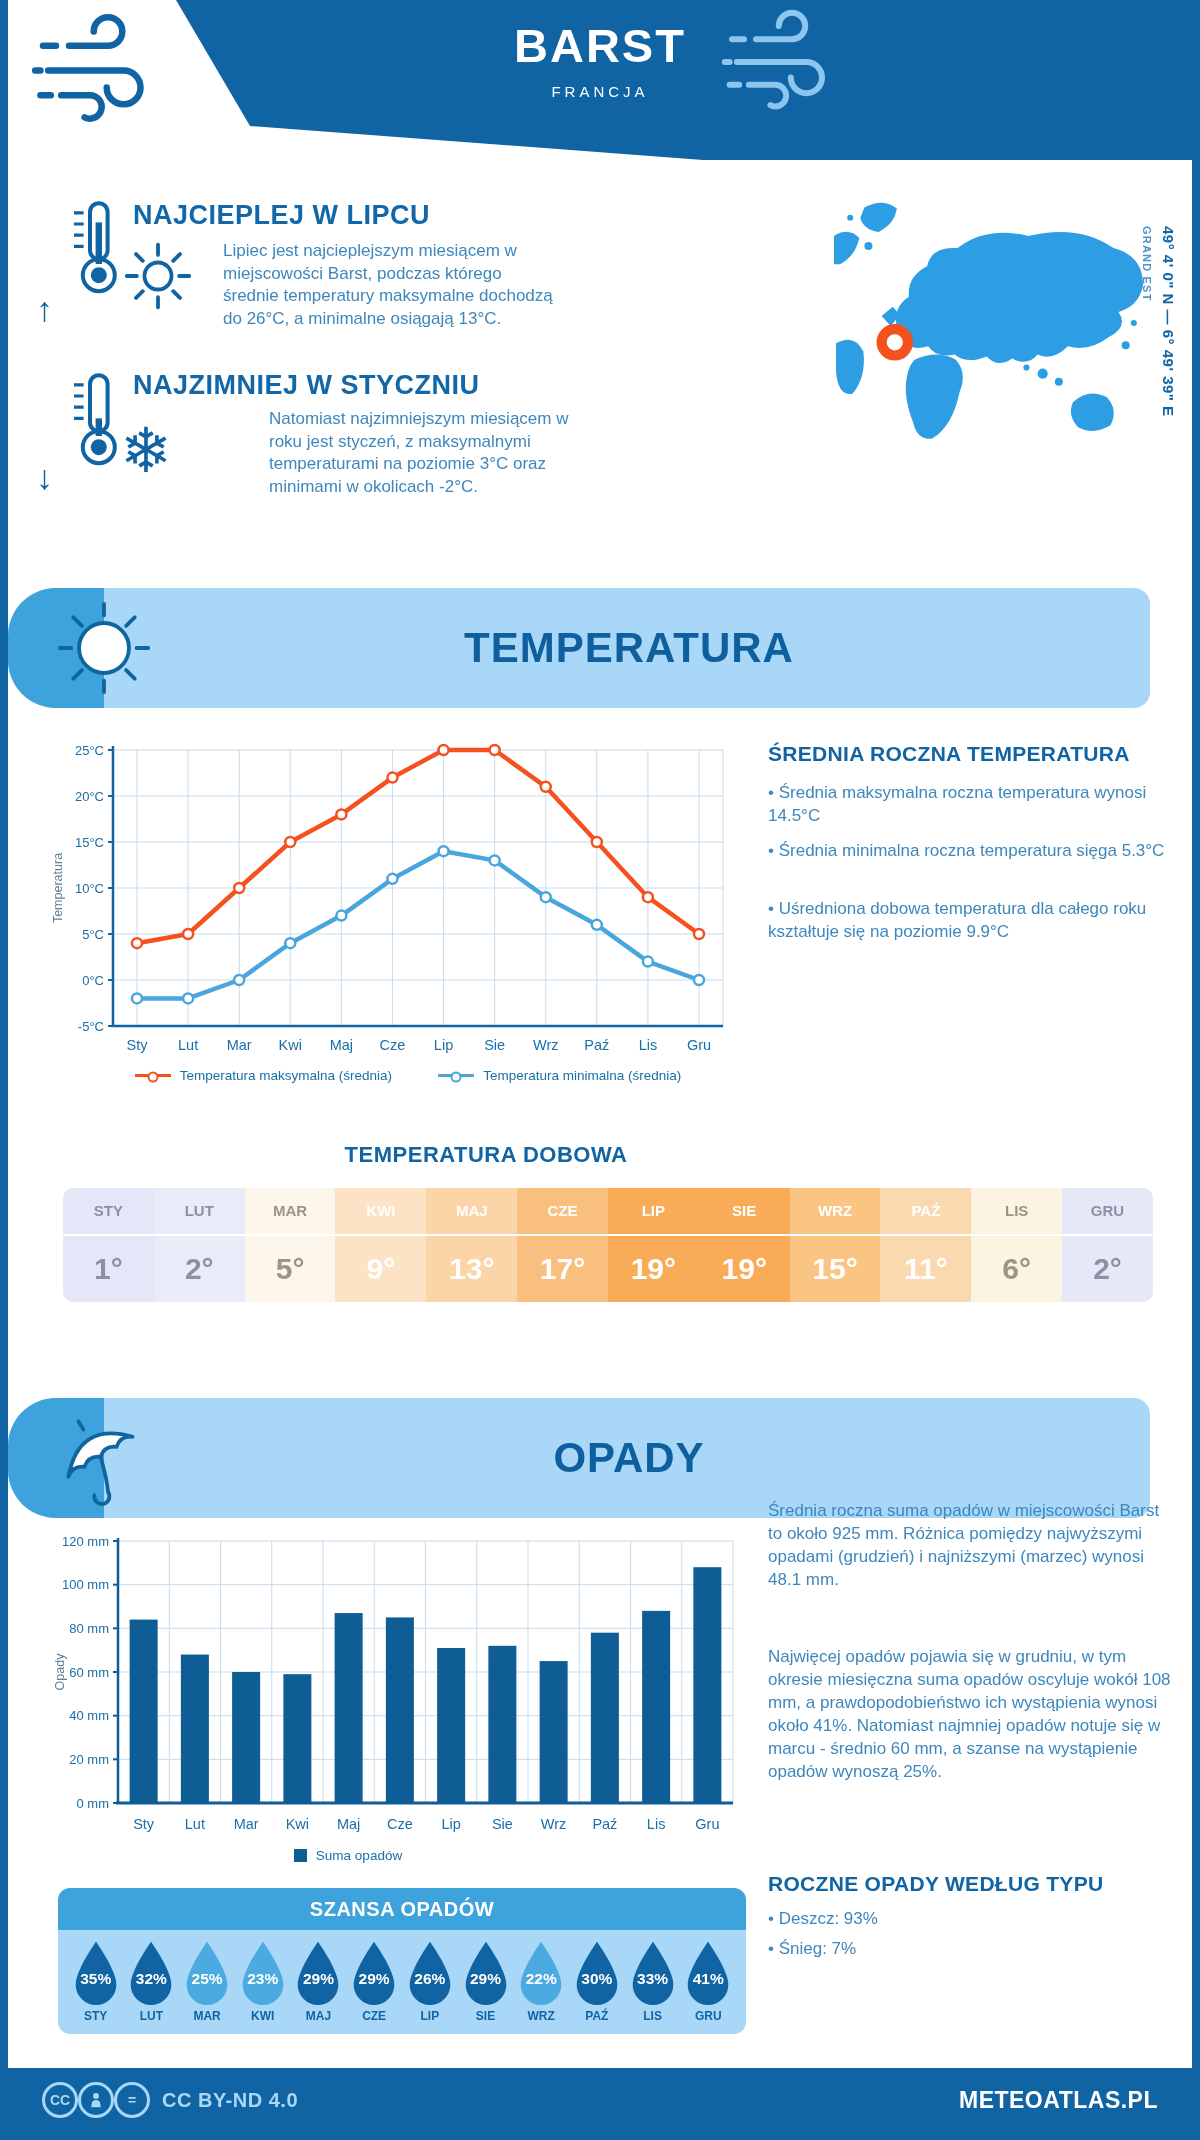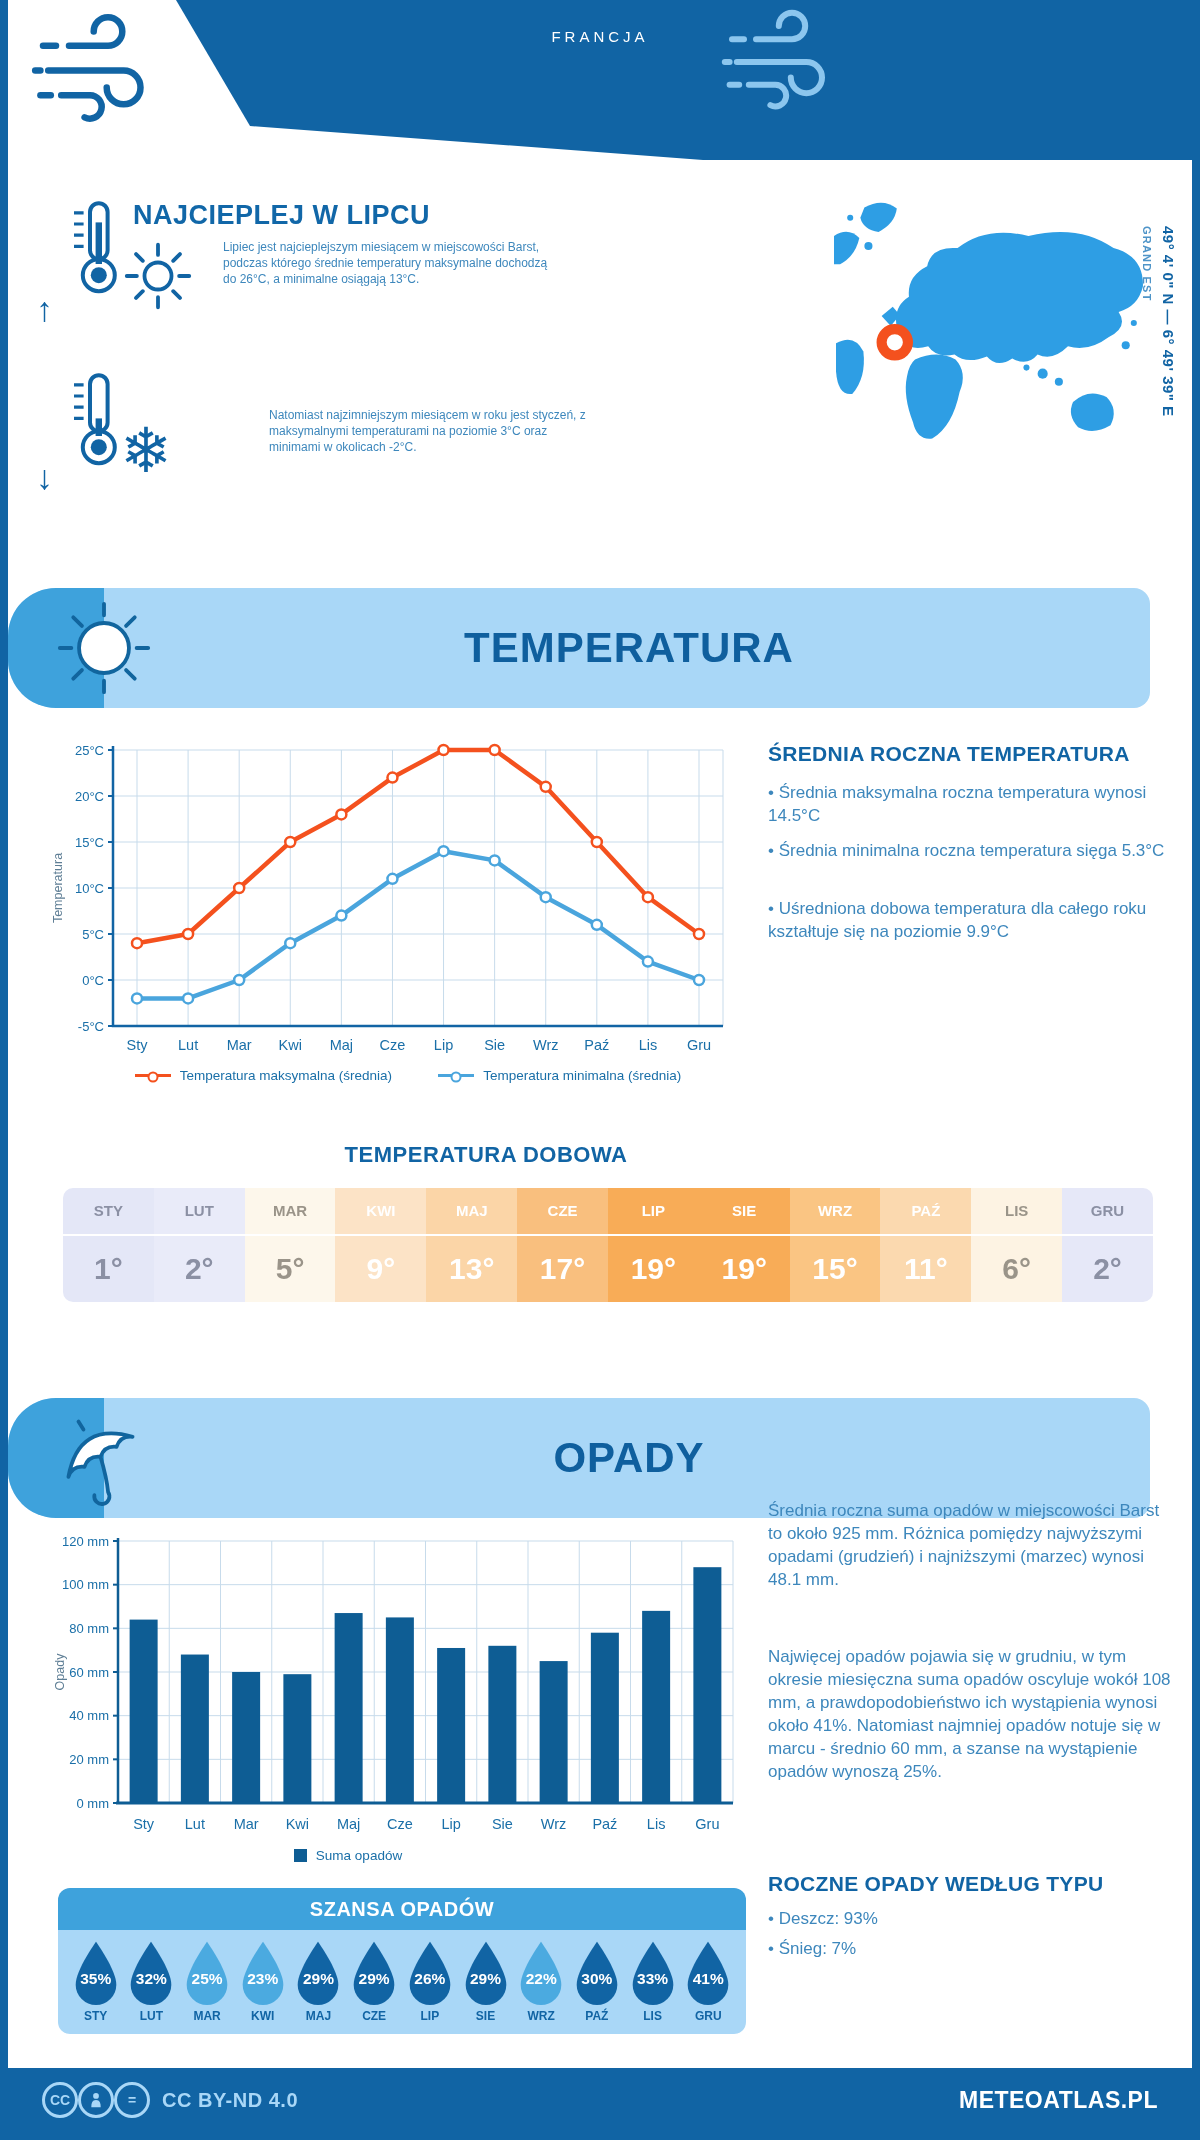--- a/index.html
+++ b/index.html
@@ -18,21 +18,21 @@
   .banner{left:0;top:0;width:1184px;height:170px;background:var(--navy);
           clip-path:polygon(168px 0,1184px 0,1184px 160px,695px 160px,242px 126px,168px 0);}
   .banner-titles{left:172px;top:18px;width:840px;text-align:center;color:#fff;}
   .banner-title{font-size:47px;font-weight:800;letter-spacing:2px;}
   .banner-sub{font-size:15px;font-weight:400;letter-spacing:4px;margin-top:10px;}
   .windL{left:22px;top:12px;width:130px;height:120px;color:var(--navy);}
   .windR{left:712px;top:8px;width:120px;height:108px;color:#8CC6EE;}
 
   
   .hl-title{font-size:27px;font-weight:800;color:#1167A8;letter-spacing:.5px;}
-  .hl-text{font-size:12px;line-height:1.33;color:var(--body);width:330px;}
+  .hl-text{font-size:17px;line-height:1.33;color:var(--body);width:330px;}
   .therm{width:64px;height:138px;color:var(--navy);}
   .arrow{font-size:34px;font-weight:bold;color:var(--navy);}
   .sunS{width:76px;height:76px;color:var(--navy);}
   .flake{font-size:62px;color:var(--navy);line-height:1;}
 
   
   .map{left:826px;top:192px;width:314px;height:256px;}
   .coords{left:1152px;top:226px;height:250px;writing-mode:vertical-rl;
           font-size:15px;font-weight:bold;color:var(--navy);letter-spacing:.5px;}
   .region{left:1133px;top:226px;height:250px;writing-mode:vertical-rl;
@@ -114,20 +114,21 @@
       <path d="M30 26 H60 a11 11 0 1 0 -11 -11"></path>
       <path d="M14 45 H72 a13 13 0 1 1 -13 13"></path>
       <path d="M24 64 H46 a9 9 0 1 1 -4 17"></path>
       <path d="M10 26 H20"></path>
         <path d="M4 45 H8"></path>
         <path d="M8 64 H16"></path>
     </svg>
   </div>
 
   <div class="abs banner-titles">
+    <div class="banner-title">BARST</div>
     <div class="banner-sub">FRANCJA</div>
   </div>
 
   <div class="abs therm" style="left:58px;top:200px;">
     <svg viewBox="0 0 80 120" fill="none" stroke="currentColor" stroke-width="5">
       <path d="M10 16 H22 M10 30 H22 M10 44 H22 M10 58 H22" stroke-width="4"></path>
       <circle cx="41" cy="94" r="20"></circle>
       <rect x="30" y="4" width="22" height="70" rx="11"></rect>
       <line x1="41" y1="28" x2="41" y2="80" stroke-width="8"></line>
       <circle cx="41" cy="94" r="10" fill="currentColor" stroke="none"></circle>
@@ -147,20 +148,21 @@
     <svg viewBox="0 0 80 120" fill="none" stroke="currentColor" stroke-width="5">
       <path d="M10 16 H22 M10 30 H22 M10 44 H22 M10 58 H22" stroke-width="4"></path>
       <circle cx="41" cy="94" r="20"></circle>
       <rect x="30" y="4" width="22" height="70" rx="11"></rect>
       <line x1="41" y1="58" x2="41" y2="80" stroke-width="8"></line>
       <circle cx="41" cy="94" r="10" fill="currentColor" stroke="none"></circle>
     </svg>
   </div>
   <div class="abs arrow" style="left:28px;top:458px;">↓</div>
   <div class="abs flake" style="left:112px;top:420px;">❄</div>
+  <div class="abs hl-title" style="left:125px;top:370px;">NAJZIMNIEJ W STYCZNIU</div>
   <div class="abs hl-text" style="left:215px;top:408px;margin-left:46px;">Natomiast najzimniejszym miesiącem w roku jest styczeń, z maksymalnymi temperaturami na poziomie 3°C oraz minimami w okolicach -2°C.</div>
 
   <div class="abs map">
     <svg viewBox="0 0 310 250" width="314" height="256">
       <g fill="#2E9EE4">
         <path d="M30 14 Q48 4 62 15 Q60 30 44 38 Q29 36 26 24 Z"></path>
         <path d="M0 42 Q14 33 25 44 Q21 62 6 70 L0 70 Z"></path>
         <circle cx="34" cy="52" r="4"></circle>
           <circle cx="16" cy="24" r="3"></circle>
         <path d="M2 148 Q20 138 29 156 Q32 182 18 198 Q4 200 2 176 Z"></path>

